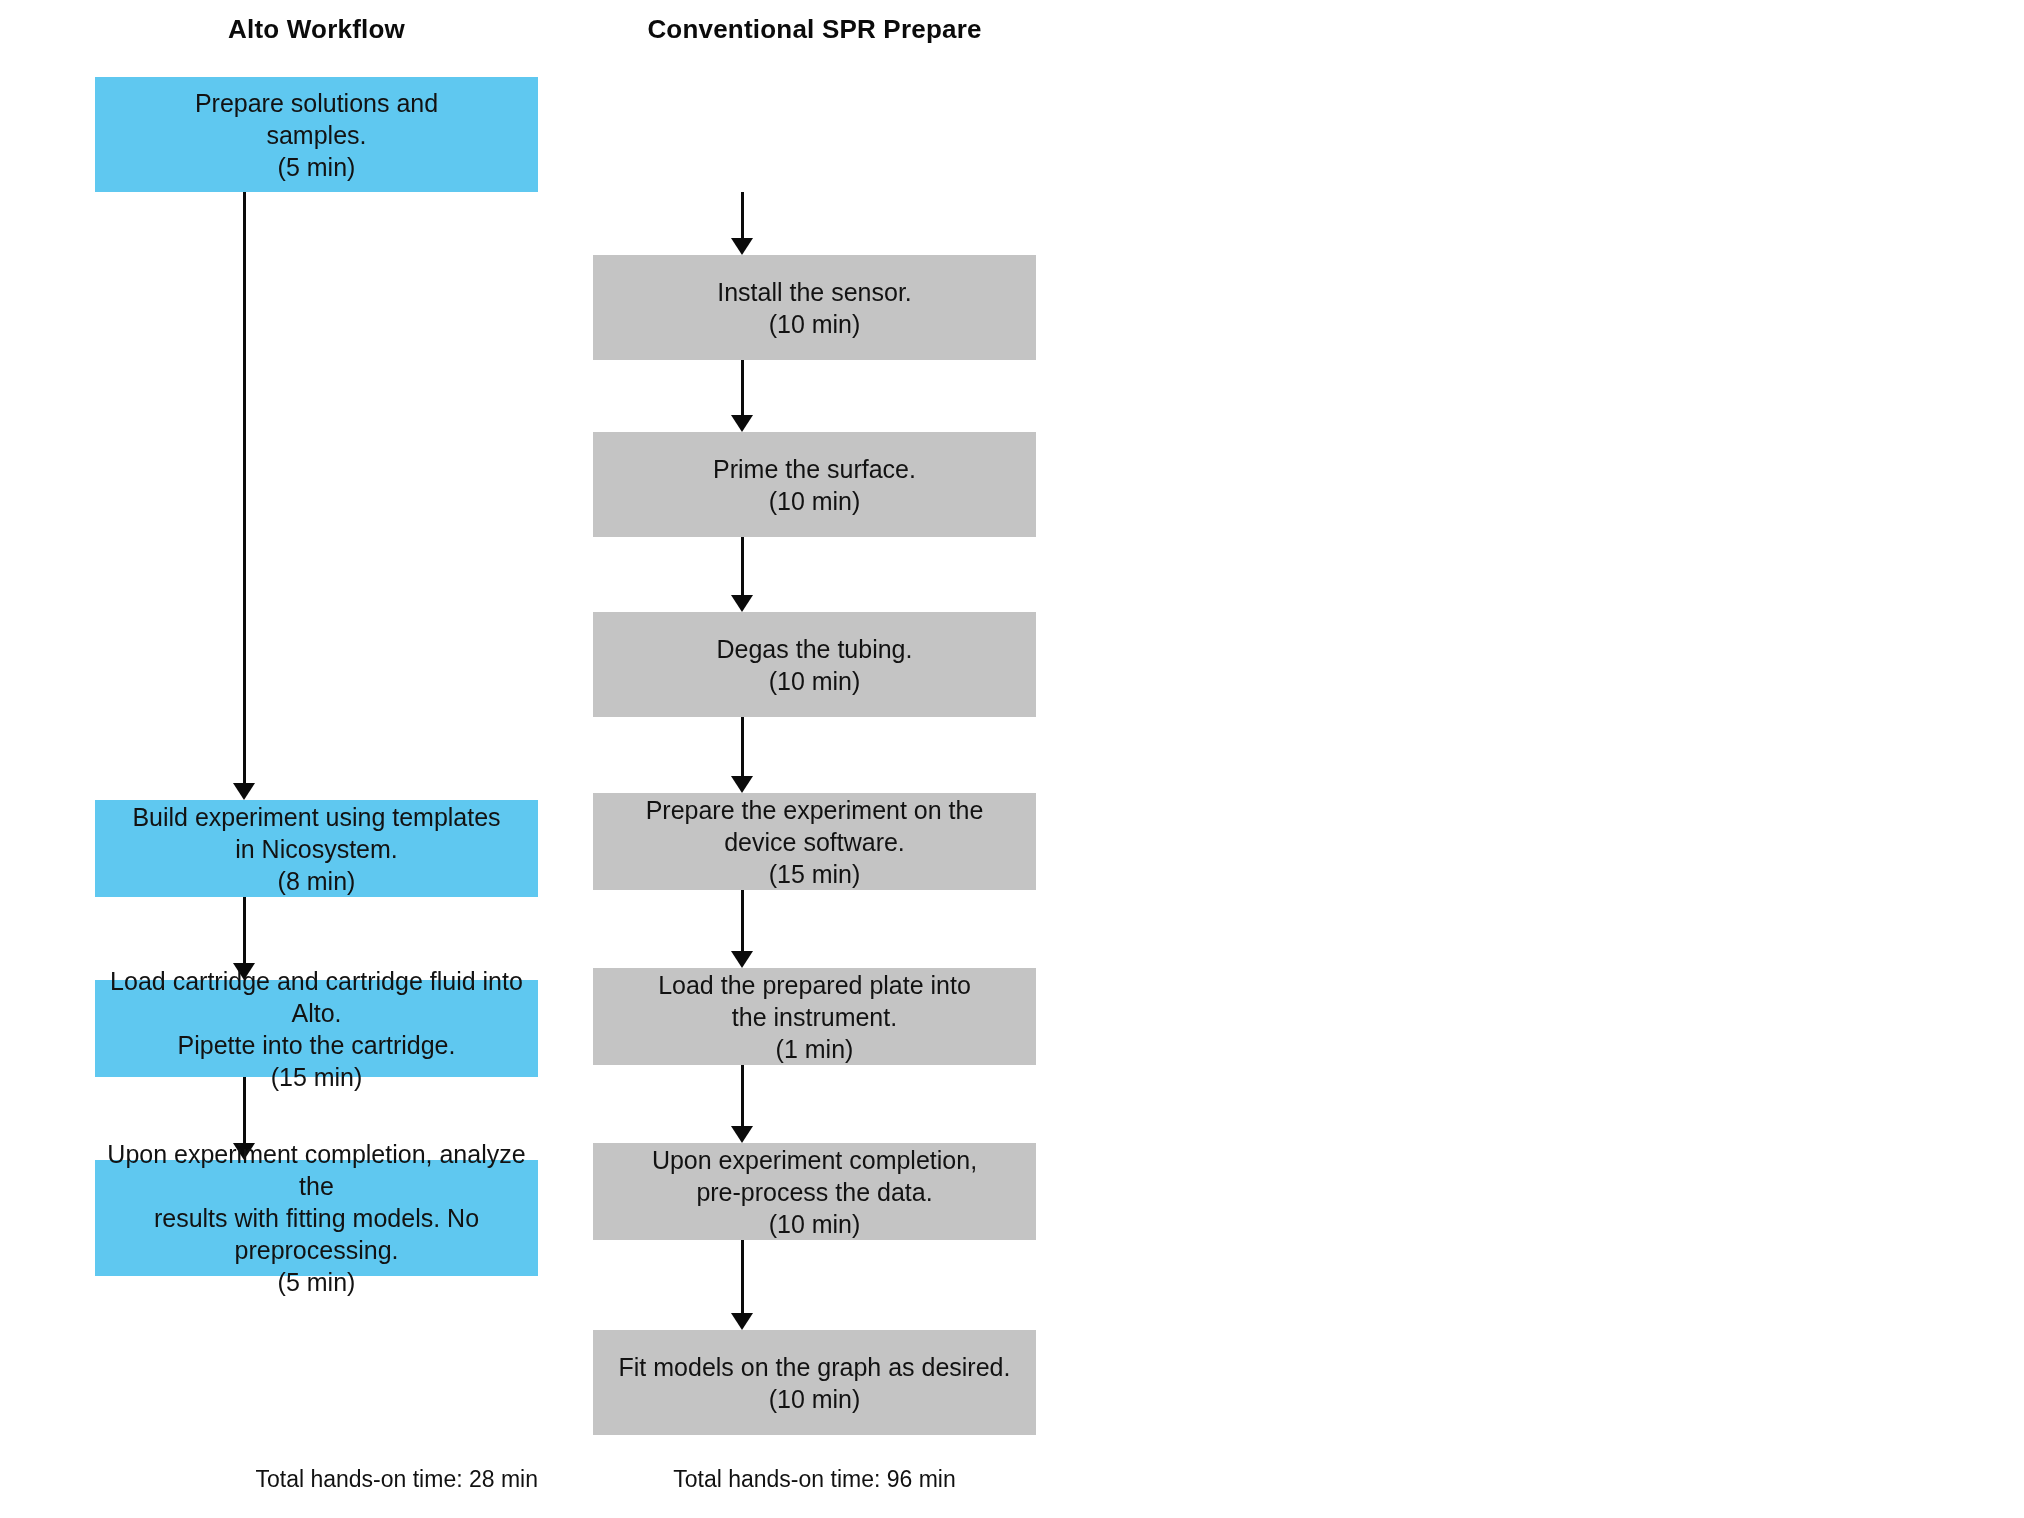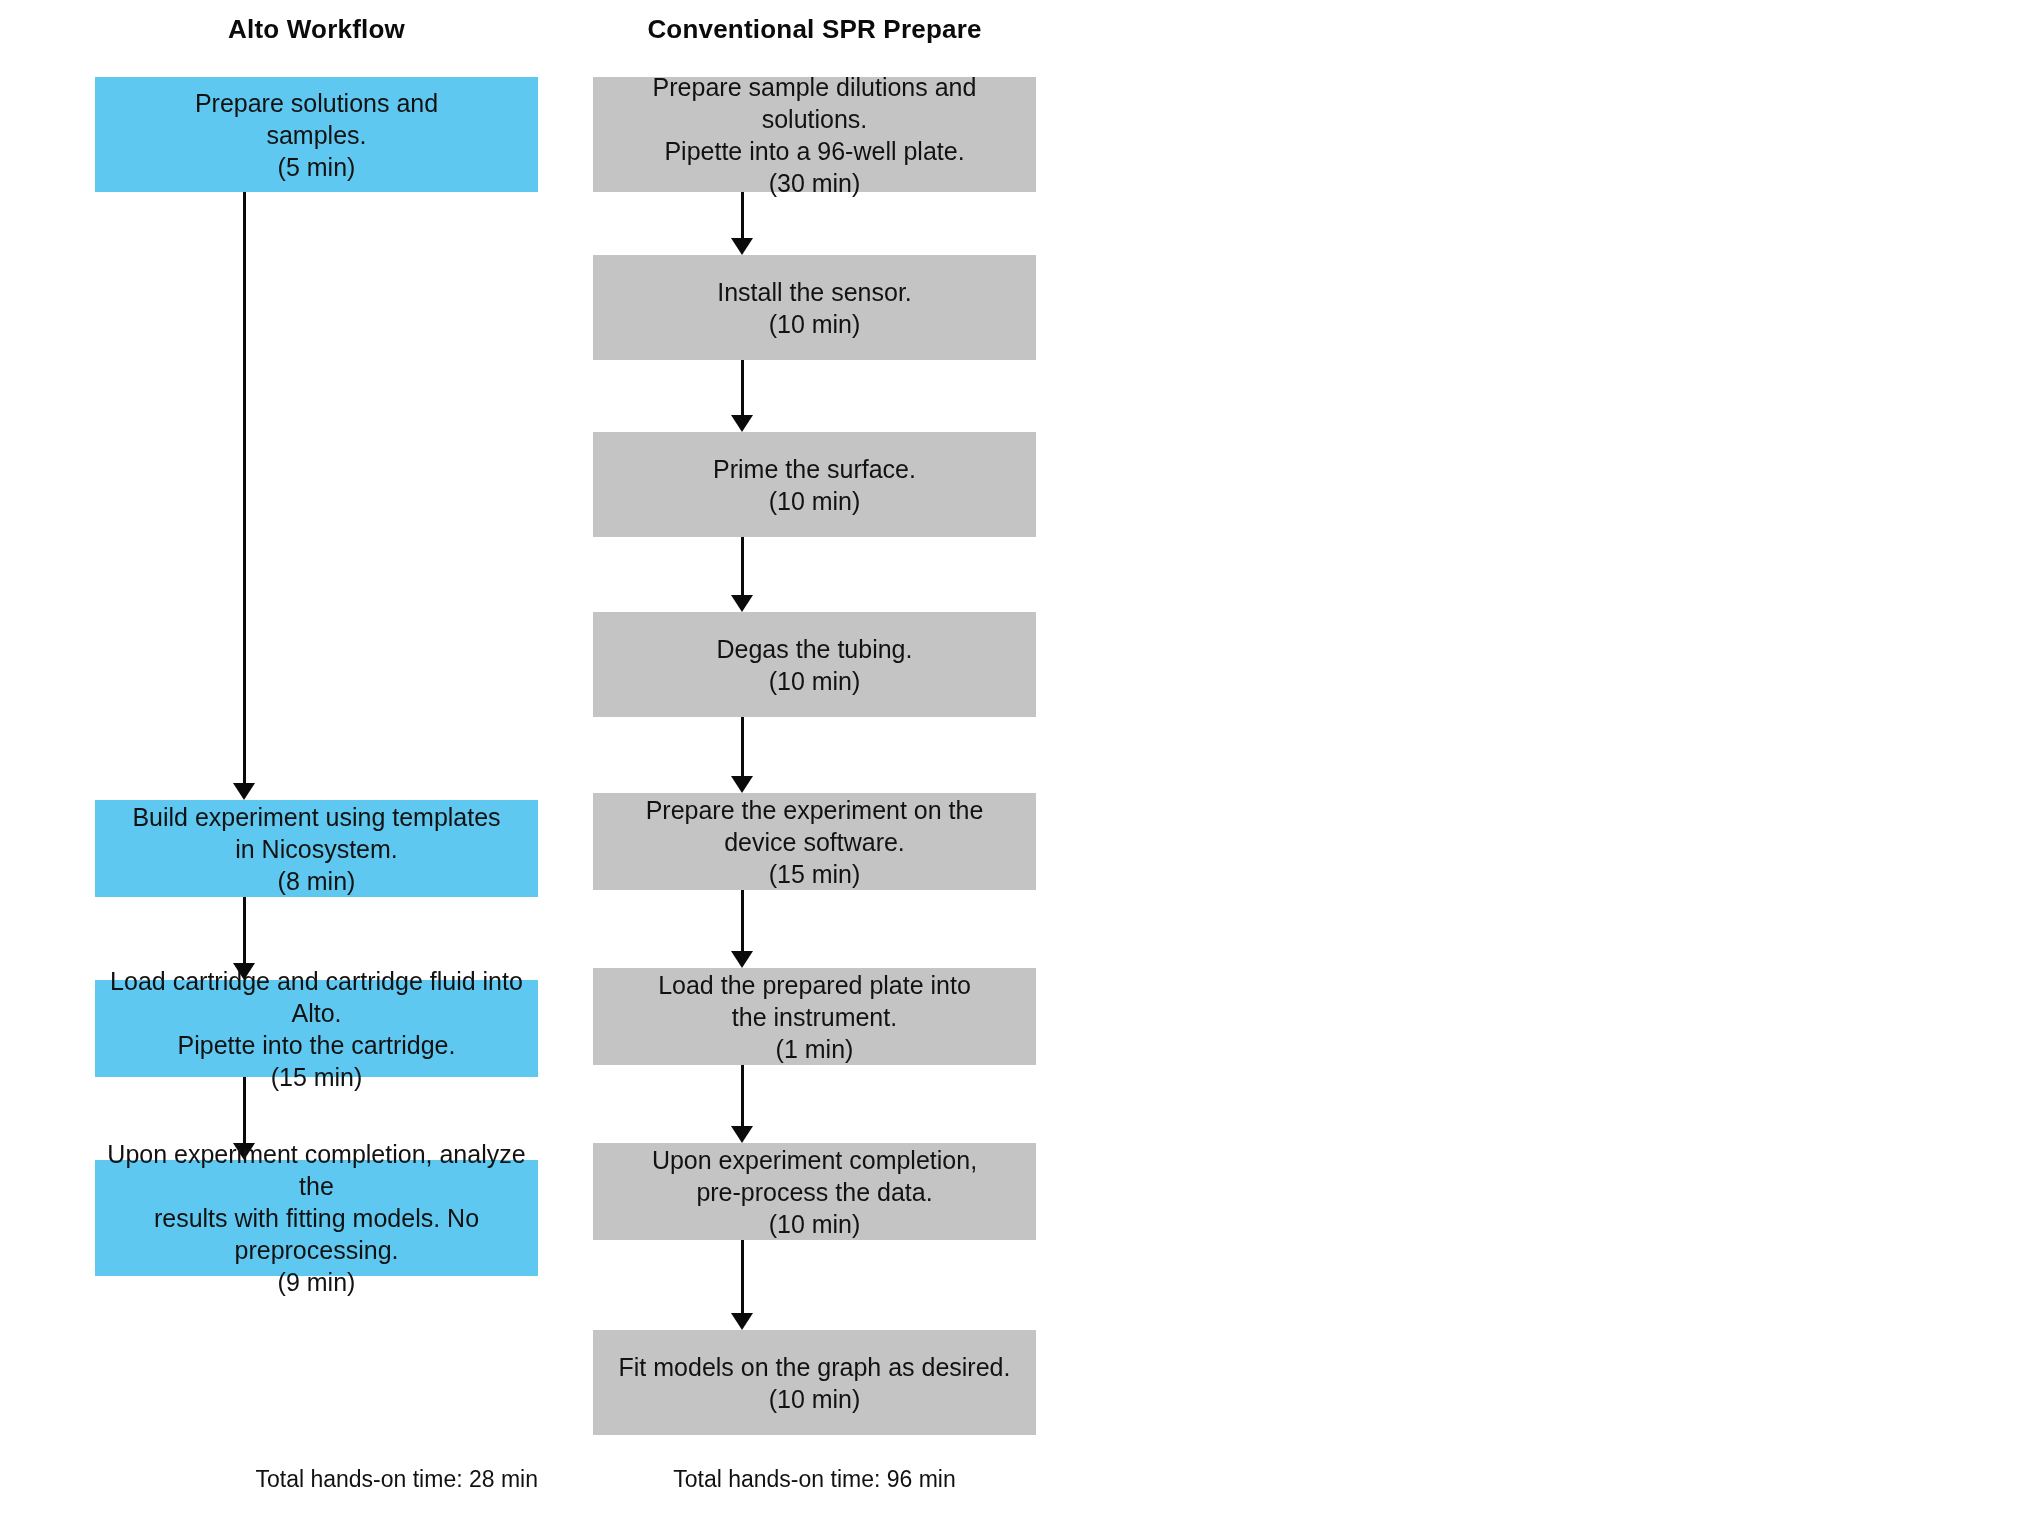--- a/index.html
+++ b/index.html
@@ -104,28 +104,23 @@
   </div>
 
   <div class="arrow" style="left:233px;top:1077px;width:22px;height:83px;">
     <div class="shaft" style="height:66px;"></div>
     <div class="head"></div>
   </div>
 
   <div class="node blue" style="left:95px;top:1160px;width:443px;height:116px;">
     <span class="txt">Upon experiment completion, analyze the
 results with fitting models. No preprocessing.
-(9 min)</span>
+(5 min)</span>
   </div>
 
-  <div class="node gray" style="left:593px;top:77px;width:443px;height:115px;">
-    <span class="txt">Prepare sample dilutions and solutions.
-Pipette into a 96-well plate.
-(30 min)</span>
-  </div>
 
   <div class="arrow" style="left:731px;top:192px;width:22px;height:63px;">
     <div class="shaft" style="height:46px;"></div>
     <div class="head"></div>
   </div>
 
   <div class="node gray" style="left:593px;top:255px;width:443px;height:105px;">
     <span class="txt">Install the sensor.
 (10 min)</span>
   </div>

